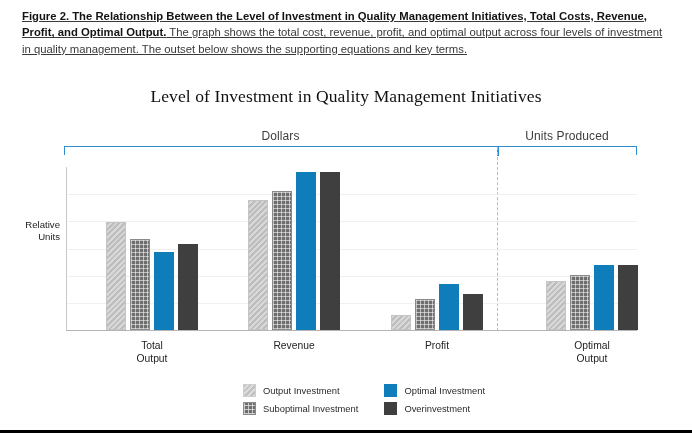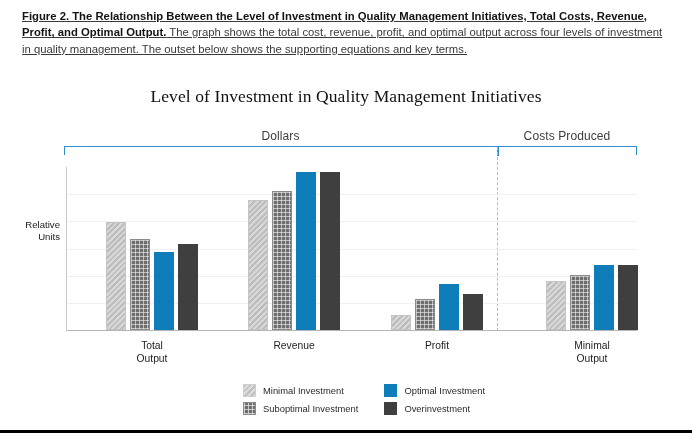--- a/index.html
+++ b/index.html
@@ -216,21 +216,21 @@
 
 <div class="caption">
   <span class="lead">Figure 2. The Relationship Between the Level of Investment in Quality Management Initiatives, Total Costs, Revenue, Profit, and Optimal Output.</span><span> The graph shows the total cost, revenue, profit, and optimal output across four levels of investment in quality management. The outset below shows the supporting equations and key terms.</span>
 </div>
 
 <div class="figure">
 
   <div class="chart-title">Level of Investment in Quality Management Initiatives</div>
 
   <div class="bracket-label" id="bracket-label-dollars">Dollars</div>
-  <div class="bracket-label" id="bracket-label-units">Costs Produced</div>
+  <div class="bracket-label" id="bracket-label-units">Units Produced</div>
 
   <div class="bracket">
     <div class="bracket-tick"></div>
   </div>
 
   <div class="y-label">Relative Units</div>
 
   <div class="plot" id="plot">
     <div class="divider"></div>
   <div class="gridline" style="top: 135.833px;"></div>
@@ -266,31 +266,31 @@
         </div>
         <div class="group-label">Profit</div>
       </div>
       <div class="group" style="left: 470px; width: 110px;">
         <div class="bars">
           <div class="bar minimal" title="Minimal Investment: 30" style="height: 49px;"></div>
           <div class="bar suboptimal" title="Suboptimal Investment: 34" style="height: 55px;"></div>
           <div class="bar optimal" title="Optimal Investment: 40" style="height: 65px;"></div>
           <div class="bar over" title="Overinvestment: 40" style="height: 65px;"></div>
         </div>
-        <div class="group-label">Minimal
+        <div class="group-label">Optimal
 Output</div>
       </div>
     </div>
 
 </div>
 
 <div class="legend" id="legend">
     <div class="legend-item">
       <span class="swatch minimal"></span>
-      <span class="legend-text">Minimal Investment</span>
+      <span class="legend-text">Output Investment</span>
     </div>
     <div class="legend-item">
       <span class="swatch optimal"></span>
       <span class="legend-text">Optimal Investment</span>
     </div>
     <div class="legend-item">
       <span class="swatch suboptimal"></span>
       <span class="legend-text">Suboptimal Investment</span>
     </div>
     <div class="legend-item">

